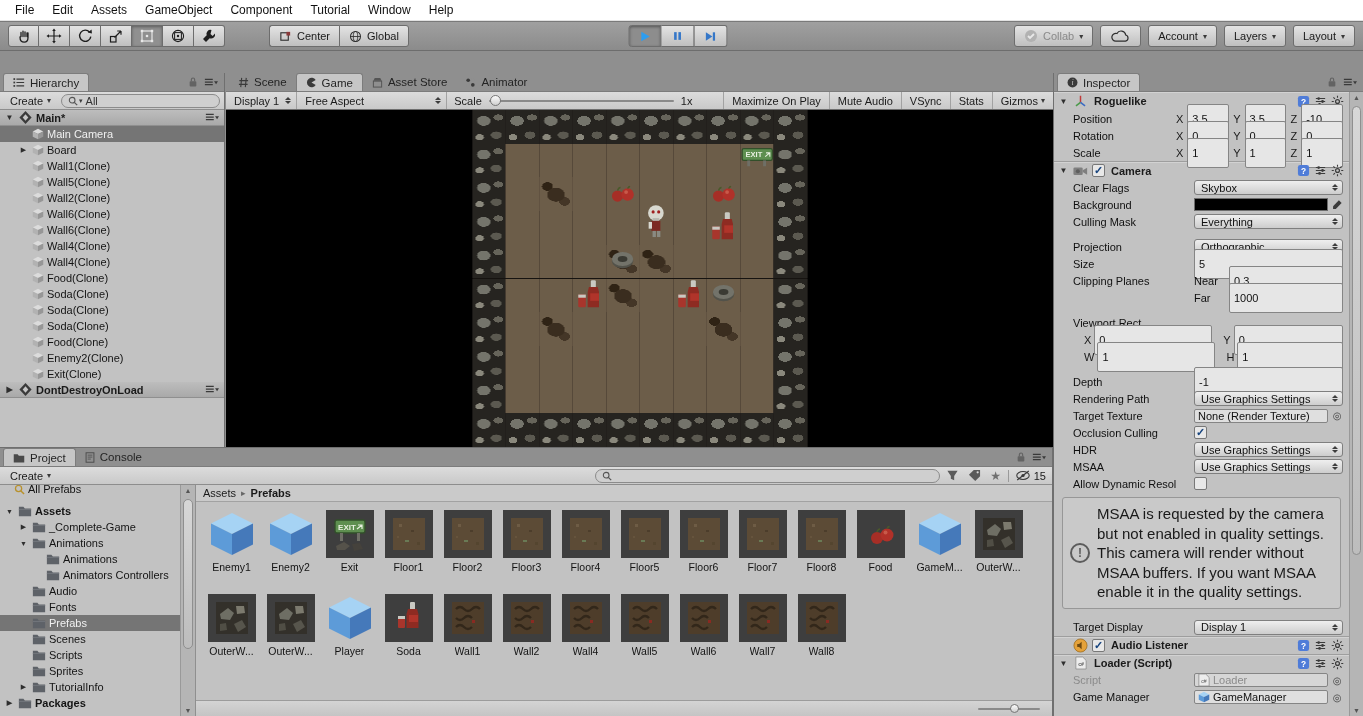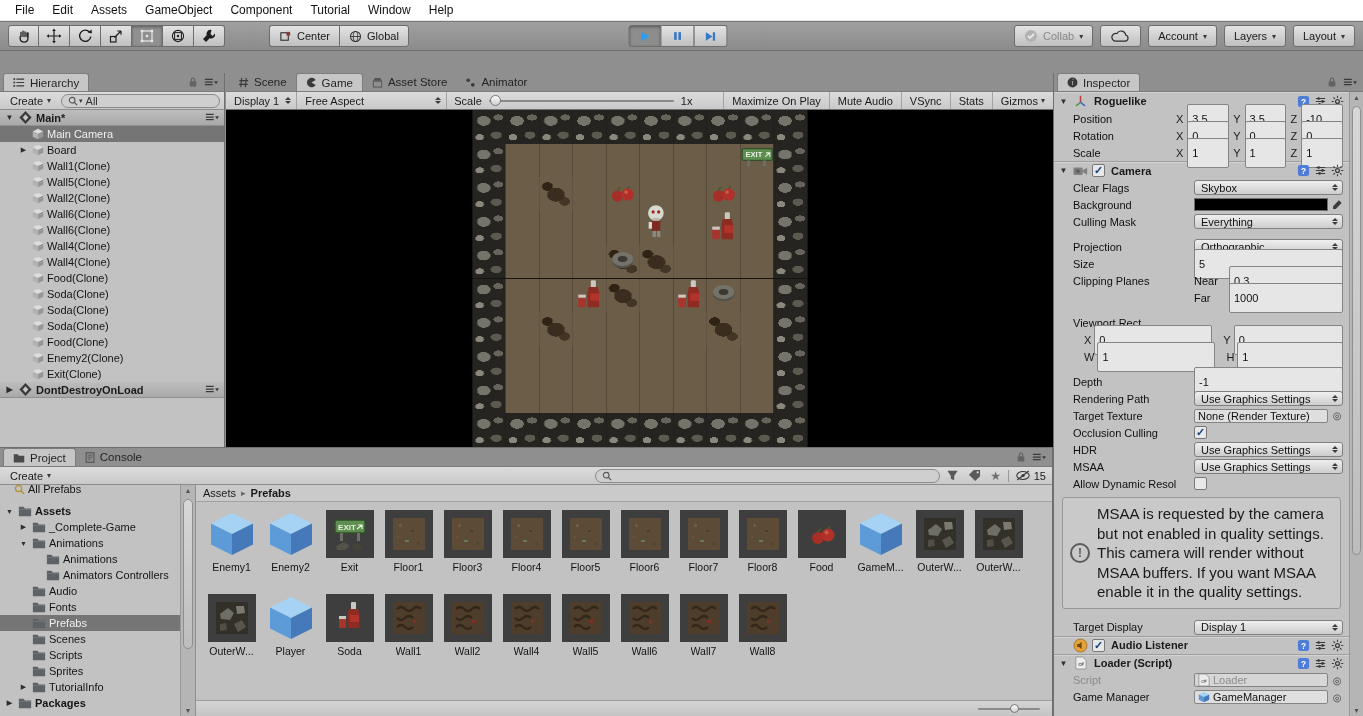--- a/index.html
+++ b/index.html
@@ -1089,20 +1089,32 @@
               <div class="cell">
                 <div class="thumb"><svg viewBox="0 0 48 48">
                     <rect width="48" height="48" fill="#3e3e3e"></rect>
                     <rect x="8" y="8" width="32" height="32" fill="#5c4b36"></rect>
                     <rect x="14" y="14" width="3" height="3" fill="#6e5c45"></rect>
                     <rect x="26" y="20" width="3" height="2" fill="#4c3d2b"></rect>
                     <rect x="20" y="30" width="4" height="2" fill="#6a7a55"></rect>
                     <rect x="32" y="32" width="3" height="3" fill="#54452f"></rect>
                     <rect x="12" y="26" width="2" height="2" fill="#66543d"></rect>
                   </svg></div>
+                <div class="clabel">Floor2</div>
+              </div>
+              <div class="cell">
+                <div class="thumb"><svg viewBox="0 0 48 48">
+                    <rect width="48" height="48" fill="#3e3e3e"></rect>
+                    <rect x="8" y="8" width="32" height="32" fill="#5c4b36"></rect>
+                    <rect x="14" y="14" width="3" height="3" fill="#6e5c45"></rect>
+                    <rect x="26" y="20" width="3" height="2" fill="#4c3d2b"></rect>
+                    <rect x="20" y="30" width="4" height="2" fill="#6a7a55"></rect>
+                    <rect x="32" y="32" width="3" height="3" fill="#54452f"></rect>
+                    <rect x="12" y="26" width="2" height="2" fill="#66543d"></rect>
+                  </svg></div>
                 <div class="clabel">Floor3</div>
               </div>
               <div class="cell">
                 <div class="thumb"><svg viewBox="0 0 48 48">
                     <rect width="48" height="48" fill="#3e3e3e"></rect>
                     <rect x="8" y="8" width="32" height="32" fill="#5c4b36"></rect>
                     <rect x="14" y="14" width="3" height="3" fill="#6e5c45"></rect>
                     <rect x="26" y="20" width="3" height="2" fill="#4c3d2b"></rect>
                     <rect x="20" y="30" width="4" height="2" fill="#6a7a55"></rect>
                     <rect x="32" y="32" width="3" height="3" fill="#54452f"></rect>

